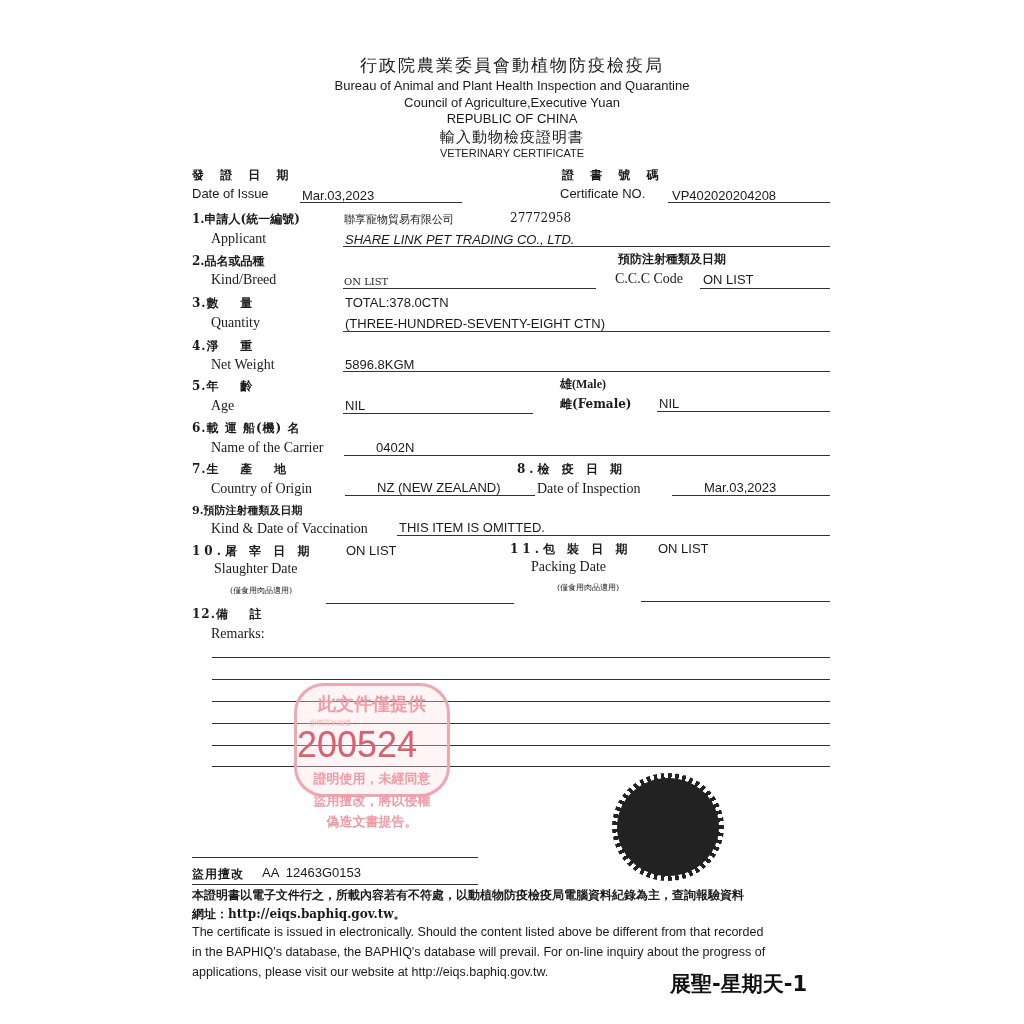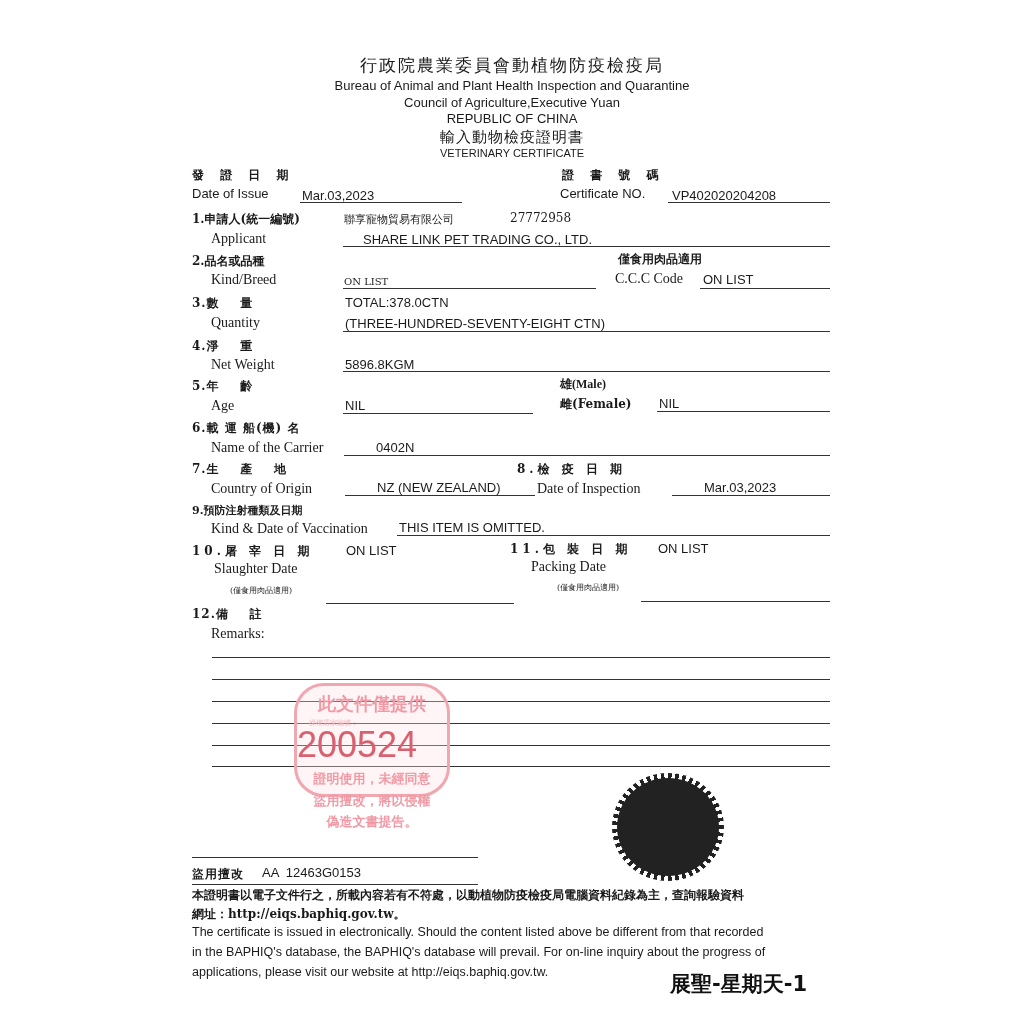--- a/index.html
+++ b/index.html
@@ -46,28 +46,28 @@
 
 <div class="abs label-cn" style="left:562px;top:167px;letter-spacing:6px;">證 書 號 碼</div>
 <div class="abs sans" style="left:560px;top:186px;font-size:13px;">Certificate NO.</div>
 <div class="abs val" style="left:672px;top:188px;">VP402020204208</div>
 <div class="hline" style="left:668px;top:202px;width:162px;"></div>
 
 <div class="abs label-cn" style="left:192px;top:211px;letter-spacing:0;">1.申請人(統一編號)</div>
 <div class="abs label-en" style="left:211px;top:231px;">Applicant</div>
 <div class="abs serif" style="left:344px;top:212px;font-size:11px;">聯享寵物貿易有限公司</div>
 <div class="abs serif" style="left:510px;top:211px;font-size:12px;">27772958</div>
-<div class="abs val" style="left:363px;top:232px;">SHARE LINK PET TRADING CO., LTD.</div>
+<div class="abs val" style="left:345px;top:232px;font-style:italic;">SHARE LINK PET TRADING CO., LTD.</div>
 <div class="hline" style="left:343px;top:246px;width:487px;"></div>
 
 <div class="abs label-cn" style="left:192px;top:253px;letter-spacing:0;">2.品名或品種</div>
 <div class="abs label-en" style="left:211px;top:272px;">Kind/Breed</div>
 <div class="abs serif" style="left:344px;top:276px;font-size:10px;">ON LIST</div>
 <div class="hline" style="left:343px;top:288px;width:253px;"></div>
-<div class="abs label-cn" style="left:618px;top:251px;letter-spacing:0;">僅食用肉品適用</div>
+<div class="abs label-cn" style="left:618px;top:251px;letter-spacing:0;">預防注射種類及日期</div>
 <div class="abs label-en" style="left:615px;top:271px;">C.C.C Code</div>
 <div class="abs val" style="left:703px;top:272px;">ON LIST</div>
 <div class="hline" style="left:700px;top:288px;width:130px;"></div>
 
 <div class="abs label-cn" style="left:192px;top:295px;white-space:pre;">3.數    量</div>
 <div class="abs label-en" style="left:211px;top:315px;">Quantity</div>
 <div class="abs val" style="left:345px;top:295px;">TOTAL:378.0CTN</div>
 <div class="abs val" style="left:345px;top:316px;">(THREE-HUNDRED-SEVENTY-EIGHT CTN)</div>
 <div class="hline" style="left:343px;top:331px;width:487px;"></div>
 

